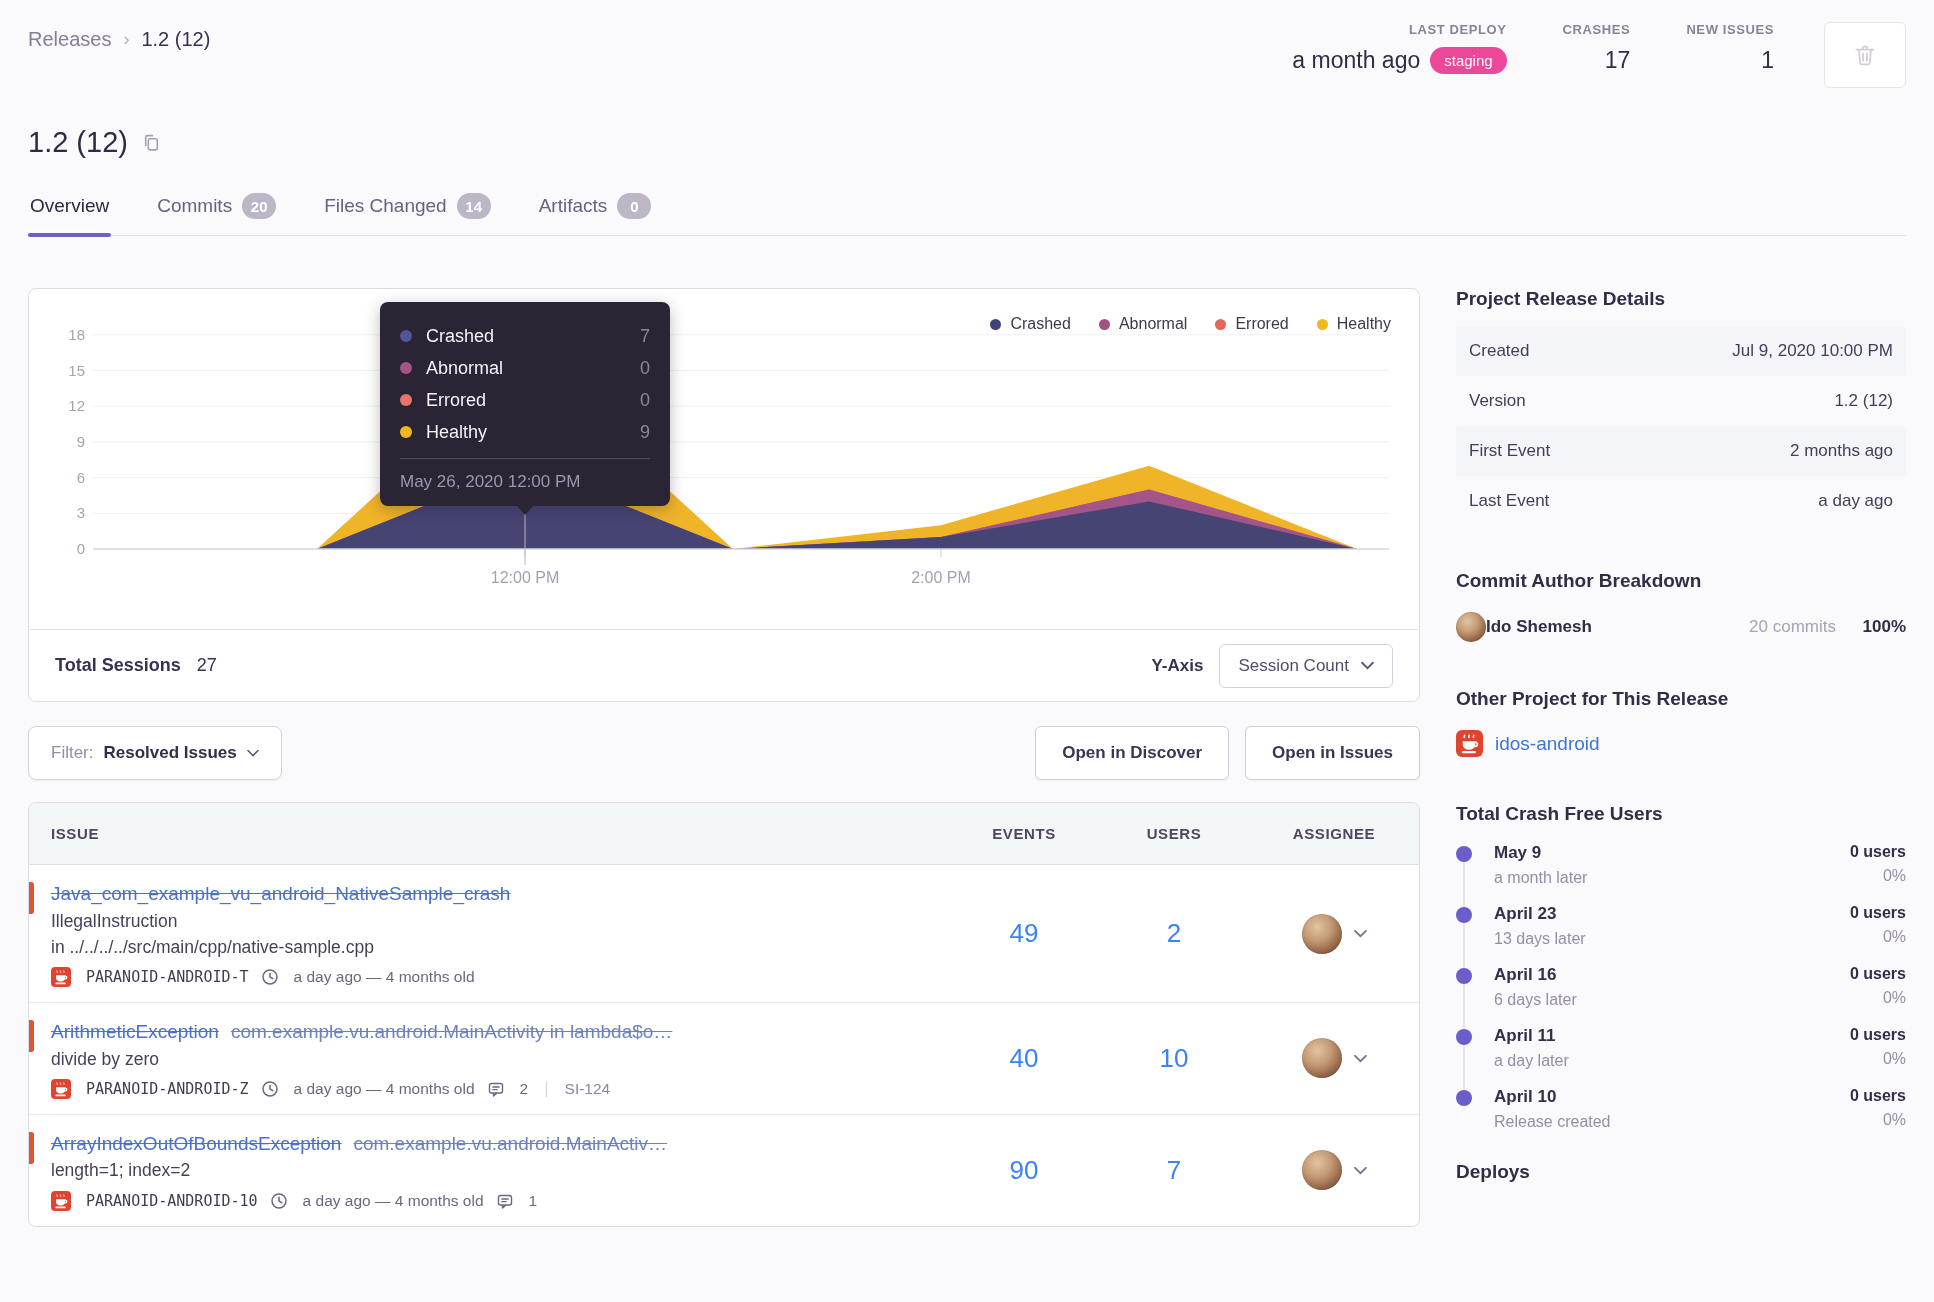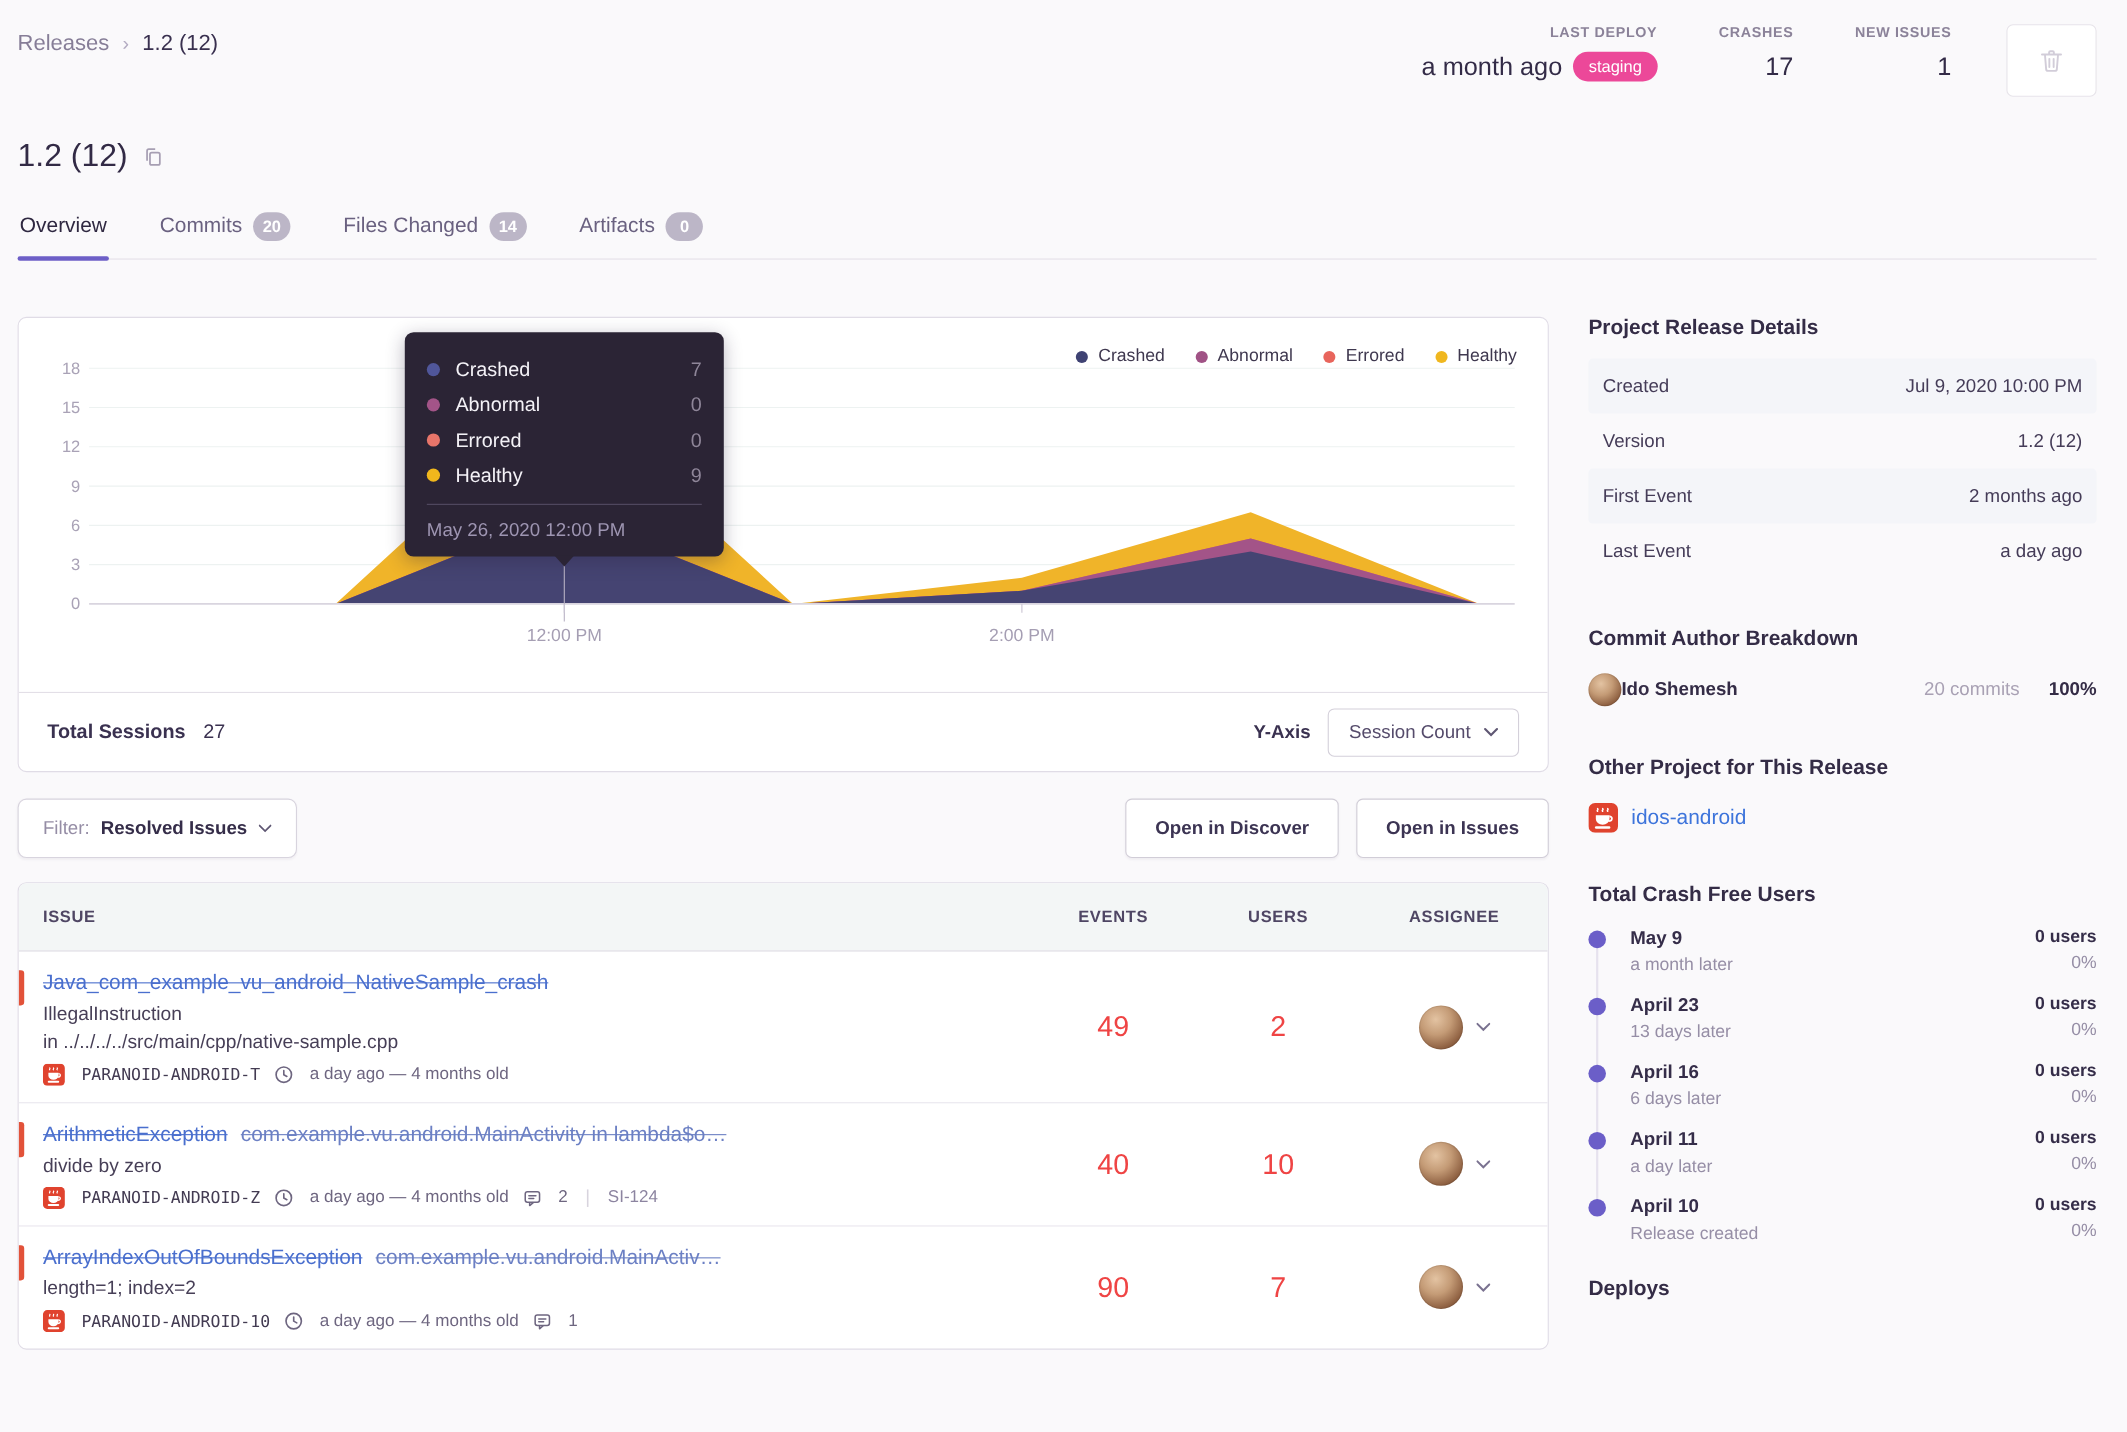--- a/index.html
+++ b/index.html
@@ -1,21 +1,21 @@
 <!DOCTYPE html>
 <html><head>
 <meta charset="utf-8">
 <style>
   * { margin:0; padding:0; box-sizing:border-box; }
   html,body { width:1934px; height:1302px; overflow:hidden; }
   body {
     font-family:"Liberation Sans","DejaVu Sans",sans-serif;
     background:#faf9fb; color:#342c46;
   }
-  .page { padding:22px 28px 0 16px; }
+  .page { padding:22px 28px 0 28px; }
 
   
   .topbar { display:flex; justify-content:space-between; align-items:flex-start; }
   .breadcrumb { font-size:20px; padding-top:6px; display:flex; align-items:center; gap:12px; }
   .crumb-parent { color:#867d97; cursor:pointer; }
   .crumb-sep { color:#b3abc2; font-size:18px; }
   .crumb-current { color:#39304f; }
   .top-stats { display:flex; align-items:flex-start; gap:56px; }
   .stat { text-align:right; }
   .stat-label { font-size:13px; font-weight:bold; letter-spacing:.6px; color:#8b8299; margin-bottom:10px; }
@@ -91,21 +91,21 @@
   .issue-main { flex:1; padding-left:22px; min-width:0; }
   .issue-title-line { font-size:19px; line-height:1.45; white-space:nowrap; overflow:hidden; text-overflow:ellipsis; }
   .issue-link { color:#4a6fce; text-decoration:line-through; cursor:pointer; }
   .issue-culprit { color:#6c80c4; text-decoration:line-through; margin-left:12px; cursor:pointer; }
   .issue-sub { font-size:17.5px; color:#473f57; line-height:1.5; }
   .issue-meta { display:flex; align-items:center; gap:12px; margin-top:7px; font-size:15.5px; color:#6e6680; }
   .issue-project { font-family:"DejaVu Sans Mono","Liberation Mono",monospace; font-size:15px; color:#433b52; }
   .meta-group { display:flex; align-items:center; gap:15px; }
   .meta-div { color:#d8d4de; font-size:17px; padding:0 4px; }
   .short-id { color:#8c84a0; }
-  .big-num { font-size:26px; color:#ef4444; }
+  .big-num { font-size:26px; color:#3b82f6; }
   .assignee-cell { display:flex; align-items:center; justify-content:center; gap:12px; }
   .avatar { border-radius:50%; background:radial-gradient(circle at 38% 32%, #e3c3a2 0%, #c49b76 38%, #8f6142 72%, #5c3b27 100%);
     box-shadow:inset 0 0 0 1px rgba(0,0,0,.08); }
   .avatar.lg { width:40px; height:40px; cursor:pointer; }
   .avatar.sm { width:30px; height:30px; }
 
   
   .sb-heading { font-size:19px; font-weight:bold; color:#342c46; }
   .details-table { margin-top:16px; }
   .detail-row { display:flex; align-items:center; height:50px; padding:0 13px; font-size:17px; color:#453c58; border-radius:4px; }

